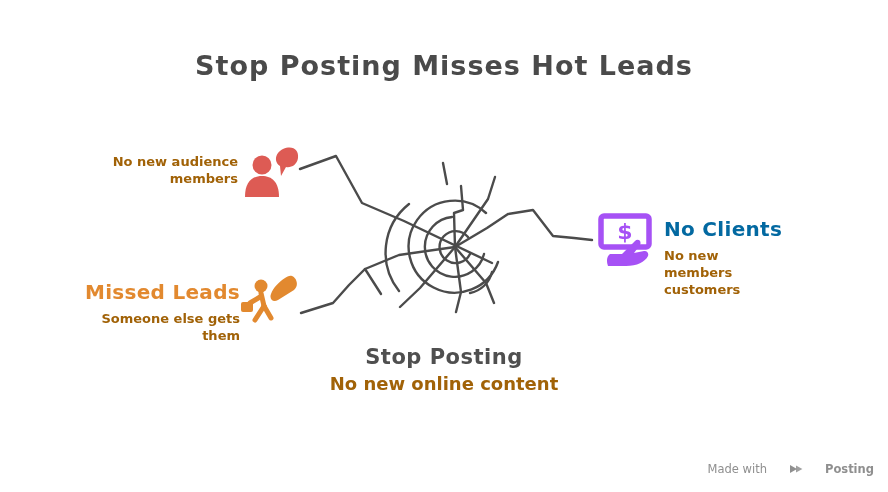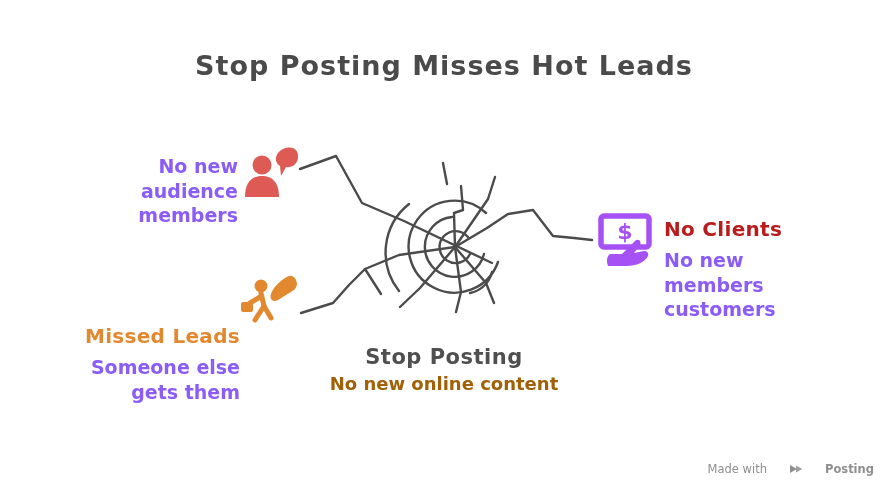--- a/index.html
+++ b/index.html
@@ -7,27 +7,27 @@
     position:relative;width:888px;height:492px;background:#ffffff;overflow:hidden;
     font-family:"DejaVu Sans","Liberation Sans",sans-serif;
   }
   .title{
     position:absolute;left:0;right:0;top:50px;margin:0;text-align:center;
     font-size:27px;font-weight:800;letter-spacing:1px;color:#4a4a4a;
   }
   .weblines{position:absolute;left:0;top:0;width:888px;height:492px;pointer-events:none;}
   .node-text{position:absolute;}
   .node-label{font-size:20px;font-weight:800;letter-spacing:.3px;line-height:1.1;}
-  .node-desc{margin-top:8px;font-size:19px;font-weight:600;color:#8b5cf6;line-height:1.3;}
+  .node-desc{margin-top:8px;font-size:13px;font-weight:600;color:#a16207;line-height:1.3;}
   .red{color:#dd5b54;}
   .orange{color:#e2892f;}
-  .purple{color:#b91c1c;}
+  .purple{color:#0369a1;}
   .nf-text{left:58px;top:146px;width:180px;text-align:right;}
   .nf-icon{position:absolute;left:243px;top:141px;width:56px;height:60px;}
-  .ml-text{left:58px;top:281px;width:182px;text-align:right;margin-top:44px;}
+  .ml-text{left:58px;top:281px;width:182px;text-align:right;}
   .ml-desc{margin-left:auto;width:152px;}
   .nf-desc{margin-left:auto;width:150px;}
   .ml-icon{position:absolute;left:240px;top:274px;width:58px;height:54px;}
   .nc-icon{position:absolute;left:598px;top:212px;width:58px;height:56px;}
   .nc-text{left:664px;top:218px;width:122px;text-align:left;}
   .center-block{position:absolute;left:0;right:0;top:345px;text-align:center;}
   .center-label{font-size:21px;font-weight:800;letter-spacing:.5px;color:#4f4f4f;}
   .center-desc{margin-top:4px;font-size:18px;font-weight:600;color:#a16207;}
   .watermark{
     position:absolute;right:14px;bottom:16px;display:flex;align-items:center;gap:22px;

